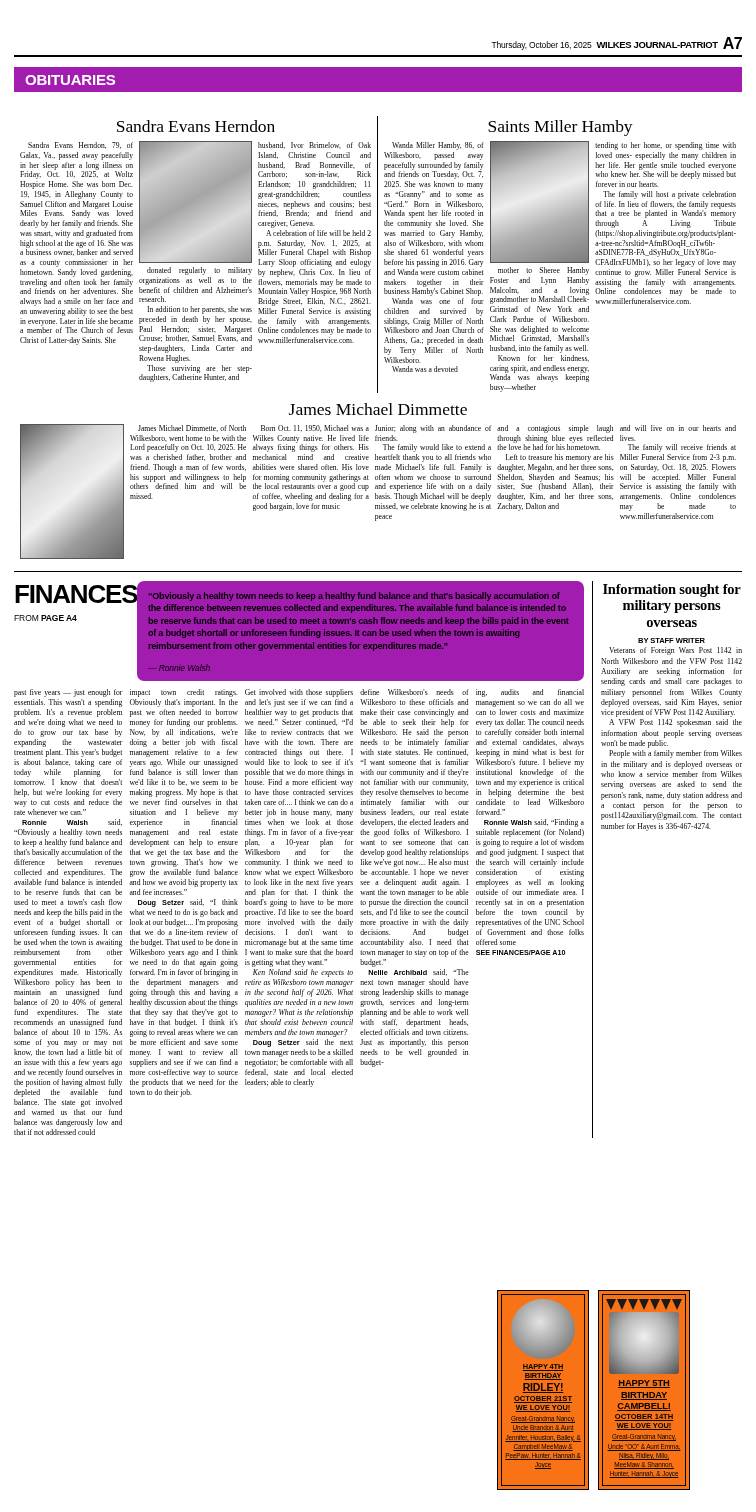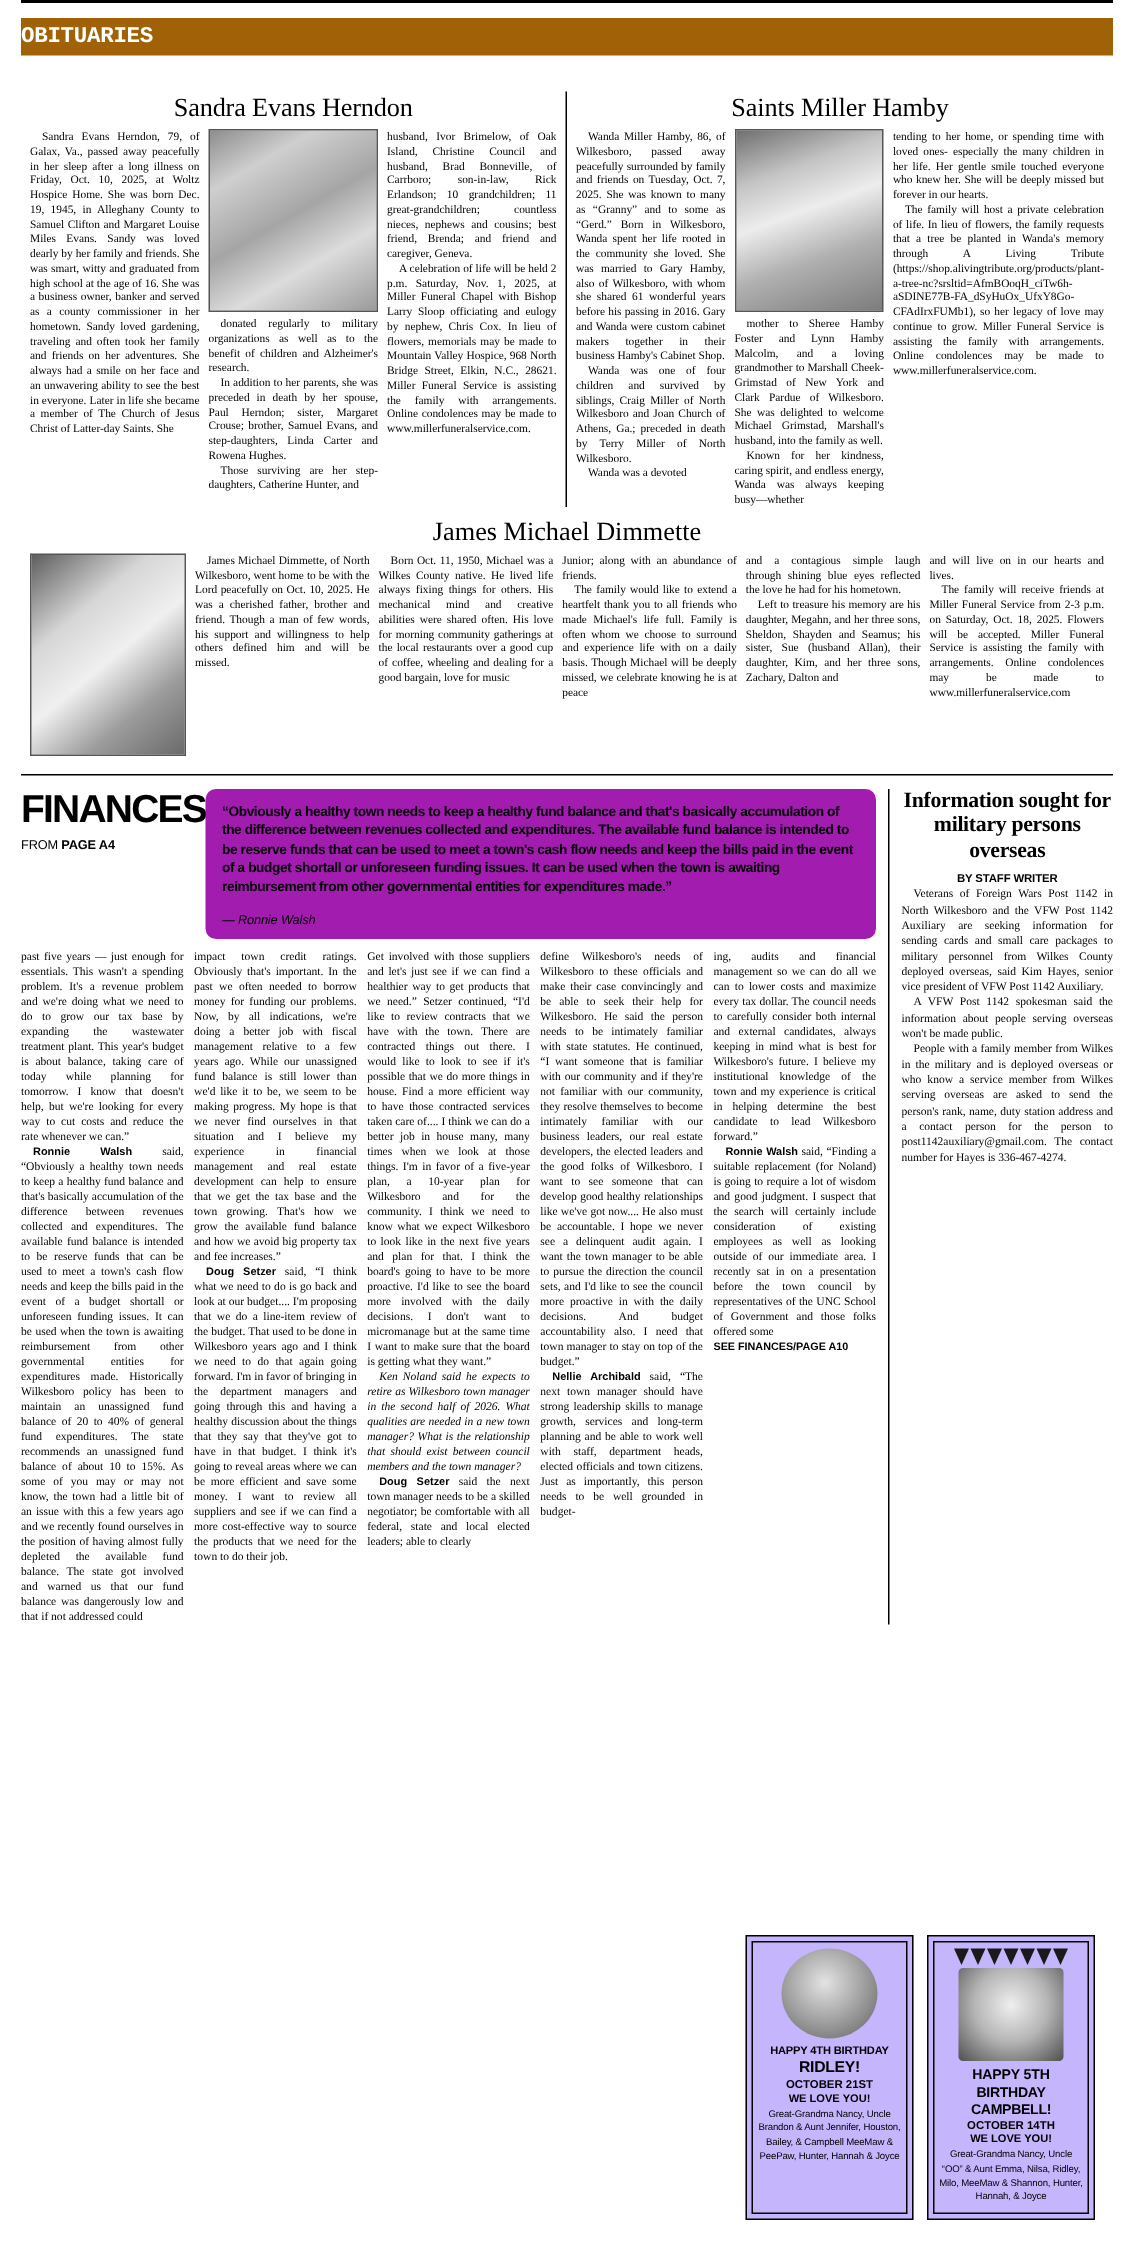--- a/index.html
+++ b/index.html
@@ -27,23 +27,23 @@
   }
   .mast-page {
     font-family: "Liberation Sans", sans-serif;
     font-weight: bold; font-size: 16px; letter-spacing: -0.6px;
     position: relative; top: 1px;
   }
   .mast-rule { border-top: 2.2px solid #000; margin-bottom: 10px; }
 
   
   .section-banner {
-    background: #a16207; color: #fff; height: 25px;
-    display: flex; align-items: center; 
-    font-family: Liberation Mono, monospace;
+    background: #a21caf; color: #fff; height: 25px;
+    display: flex; align-items: center; padding-left: 11px;
+    font-family: Liberation Sans, sans-serif;
     font-weight: bold; font-size: 15px; letter-spacing: -0.2px;
   }
 
   
   .obit-row { display: flex; gap: 0; margin-top: 24px; }
   .obit-half { width: 50%; padding: 0 6px; }
   .obit-half.left { border-right: 0.8px solid #000; }
   .obit-title {
     text-align: center; font-size: 17.5px; font-weight: normal;
     font-family: "Liberation Serif", serif; letter-spacing: -0.1px;
@@ -138,21 +138,21 @@
     margin-bottom: 1px;
   }
   .side-body {
     font-size: 7.7px; line-height: 1.34; text-align: justify;
     hyphens: auto; -webkit-hyphens: auto;
   }
   .side-body p { text-indent: 8px; margin: 0; }
 
   
   .ads { position: absolute; left: 497px; top: 1290px; display: flex; gap: 9px; }
-  .ad { width: 112px; border: 1.4px solid #000; background: #c4b5fd; padding: 3px; }
+  .ad { width: 92px; border: 1.4px solid #000; background: #f97316; padding: 3px; text-decoration: underline; }
   .ad-inner { border: 0.8px solid #000; padding: 4px 3px 6px 3px; height: 100%; }
   .bunting { display: flex; justify-content: center; gap: 1px; margin-bottom: 2px; }
   .flag { width: 0; height: 0; border-left: 5px solid transparent; border-right: 5px solid transparent; border-top: 11px solid #1a1a1a; }
   .ad-photo {
     width: 64px; height: 60px; margin: 0 auto 3px auto;
     background: radial-gradient(circle at 45% 38%, #e3e3e3 0%, #a8a8a8 45%, #5d5d5d 100%);
     border-radius: 50%;
   }
   .ad-photo.sq { border-radius: 3px; width: 70px; height: 62px;
     background: radial-gradient(circle at 50% 40%, #efefef 0%, #b5b5b5 48%, #4f4f4f 100%); }
@@ -161,20 +161,25 @@
   .ad-l3 { text-align: center; font-family: "Liberation Sans", sans-serif; font-weight: bold; font-size: 7.6px; }
   .ad-l4 { text-align: center; font-family: "Liberation Sans", sans-serif; font-weight: bold; font-size: 7.4px; margin-bottom: 2px; }
   .ad-names { text-align: center; font-family: "Liberation Sans", sans-serif; font-size: 6.4px; line-height: 1.45; letter-spacing: -0.1px; }
   .ad.second .ad-l1, .ad.second .ad-l2 { font-size: 9.4px; line-height: 1.18; }
 </style>
 </head>
 <body>
 
 <div class="page">
 
+  <div class="masthead">
+    <span class="mast-date">Thursday, October 16, 2025</span>
+    <span class="mast-name">WILKES JOURNAL-PATRIOT</span>
+    <span class="mast-page">A7</span>
+  </div>
   <div class="mast-rule"></div>
 
   <div class="section-banner">
     <span>OBITUARIES</span>
   </div>
 
   <div class="obit-row">
 
     <div class="obit-half left">
       <div class="obit-title">Sandra Evans Herndon</div>

